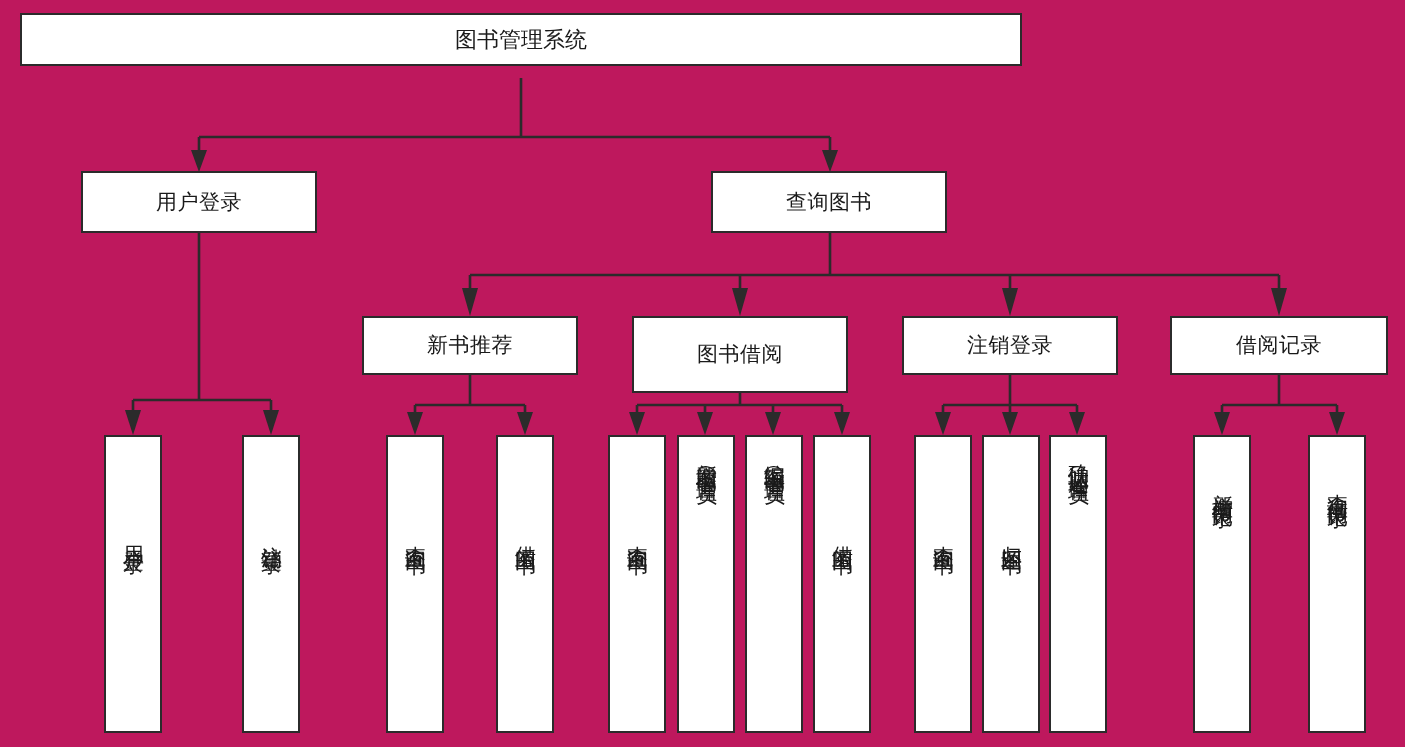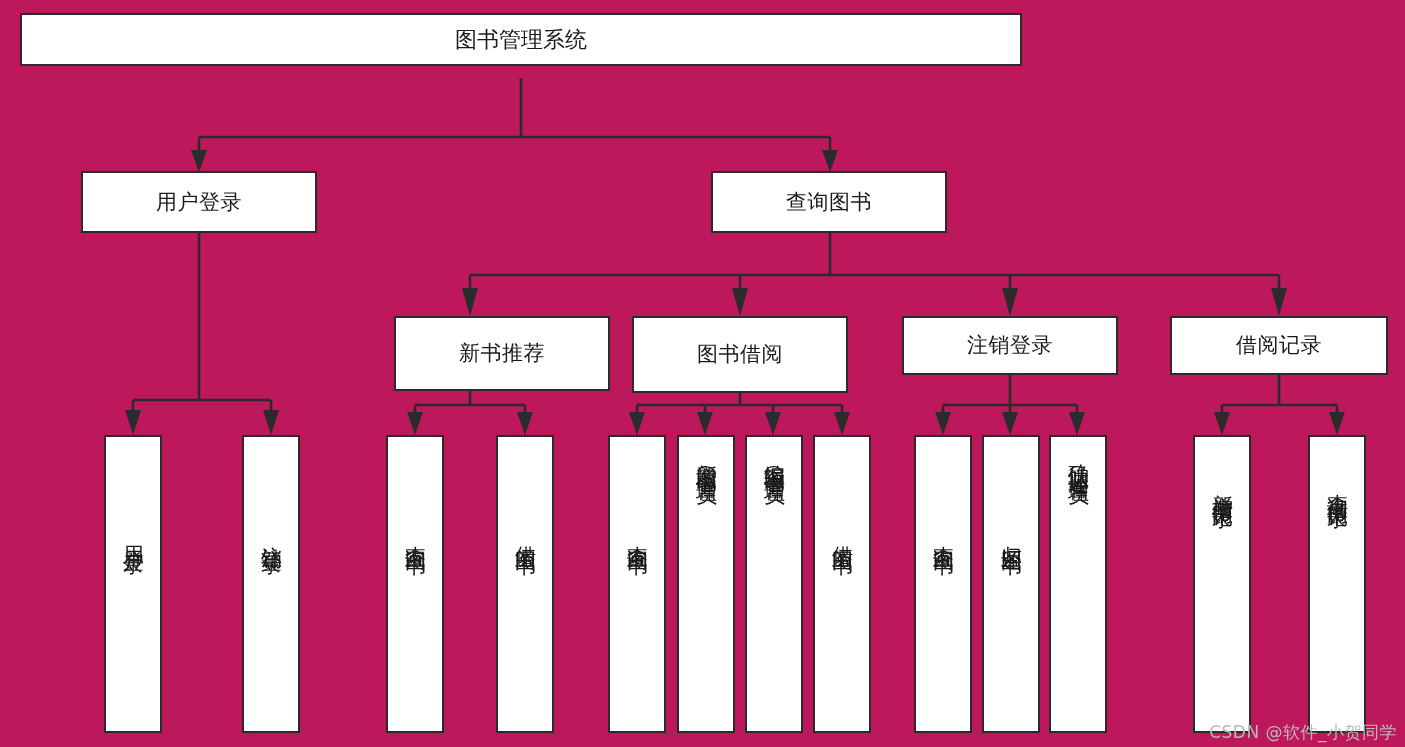--- a/index.html
+++ b/index.html
@@ -148,21 +148,21 @@
       <polygon points="1214,412 1230,412 1222,435"></polygon>
       <polygon points="1329,412 1345,412 1337,435"></polygon>
     </g>
   </svg>
 
   <div class="node root" style="left:20px; top:13px; width:1002px; height:53px;">图书管理系统</div>
 
   <div class="node h" style="left:81px; top:171px; width:236px; height:62px;">用户登录</div>
   <div class="node h" style="left:711px; top:171px; width:236px; height:62px;">查询图书</div>
 
-  <div class="node h" style="left:362px; top:316px; width:216px; height:75px;margin-left:32px;">新书推荐</div>
+  <div class="node h" style="left:362px; top:316px; width:216px; height:59px;">新书推荐</div>
   <div class="node h" style="left:632px; top:316px; width:216px; height:77px;">图书借阅</div>
   <div class="node h" style="left:902px; top:316px; width:216px; height:59px;">注销登录</div>
   <div class="node h" style="left:1170px; top:316px; width:218px; height:59px;">借阅记录</div>
 
   <div class="node v mid" style="left:104px; top:435px; width:58px; height:298px;">
     <span class="vtext">用户登录</span>
   </div>
   <div class="node v mid" style="left:242px; top:435px; width:58px; height:298px;">
     <span class="vtext">注销登录</span>
   </div>
@@ -197,15 +197,14 @@
     <span class="vtext">确认归还（管理员）</span>
   </div>
 
   <div class="node v" style="left:1193px; top:435px; width:58px; height:298px; padding-top:40px;">
     <span class="vtext">新增借阅记录</span>
   </div>
   <div class="node v" style="left:1308px; top:435px; width:58px; height:298px; padding-top:40px;">
     <span class="vtext">查询借阅记录</span>
   </div>
 
-  <div class="watermark">CSDN @软件_小贺同学</div>
 
 </div>
 
 </body></html>

